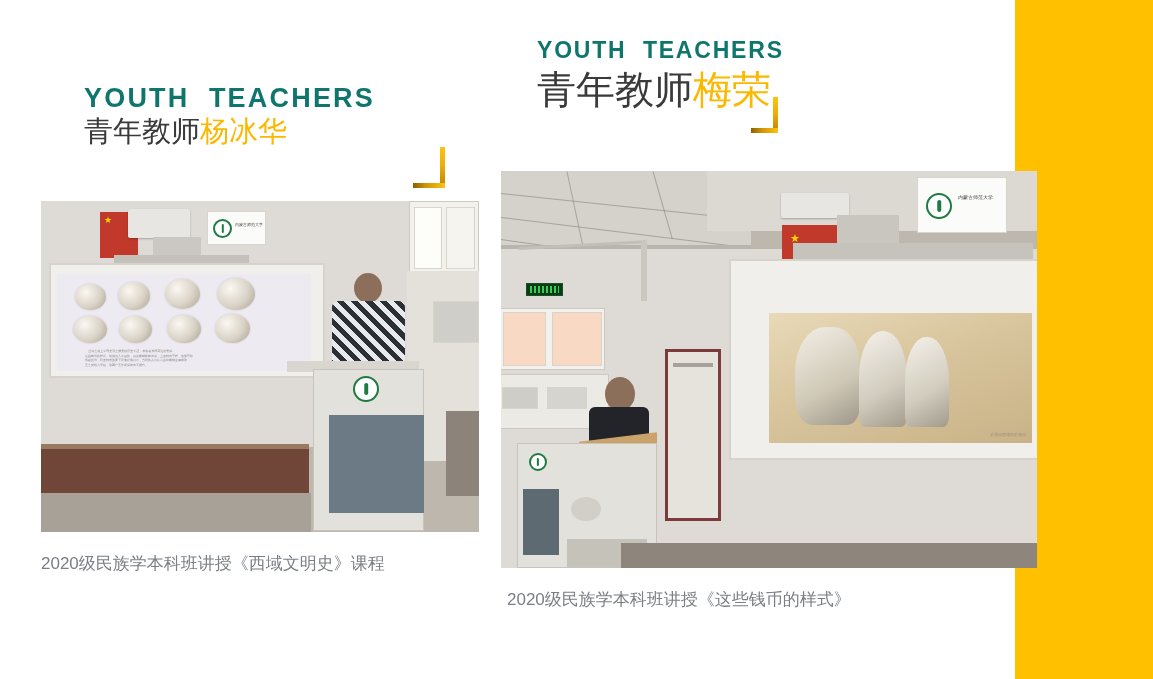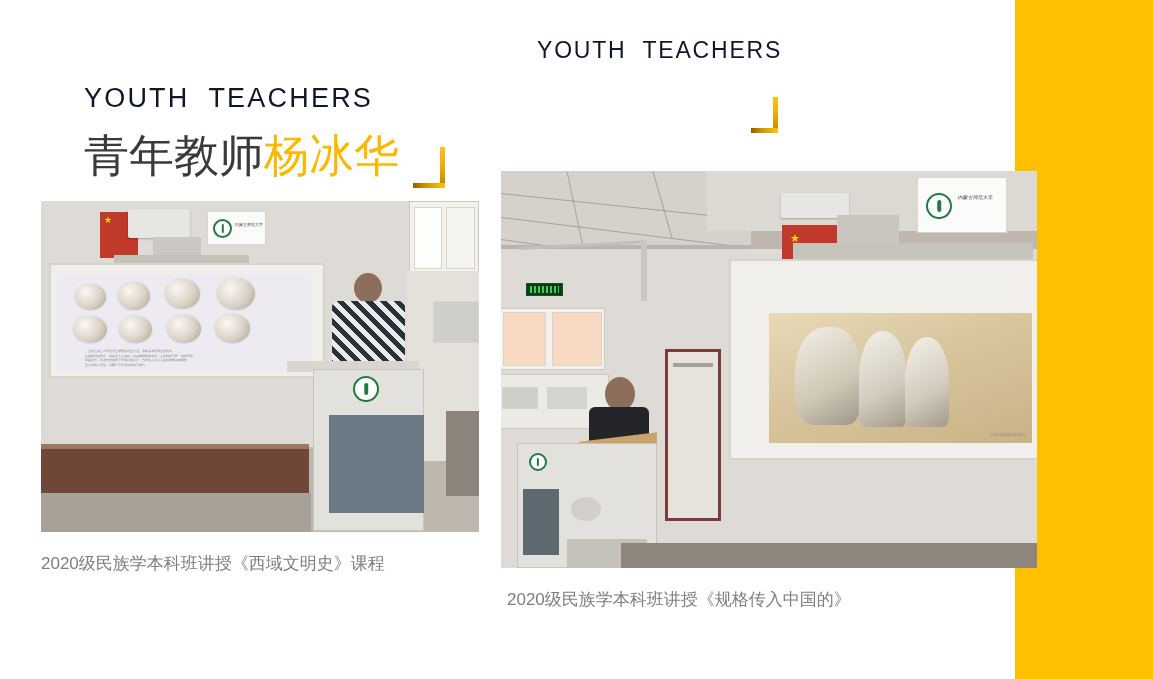--- a/index.html
+++ b/index.html
@@ -27,23 +27,23 @@
     width: 138px;
     height: 679px;
     background: #ffc000;
     z-index: 1;
   }
 
   
   .title-block { position: absolute; z-index: 3; }
 
   .eyebrow {
-    color: #0f172a;
+    color: #0f766e;
     font-size: 27px;
-    font-weight: 400;
+    font-weight: 700;
     letter-spacing: 2.2px;
     white-space: pre;
     line-height: 1.05;
   }
 
   .headline {
     white-space: nowrap;
     line-height: 1.05;
     font-weight: 400;
   }
@@ -168,31 +168,34 @@
 </style>
 </head>
 <body>
 
 <div id="slide">
 
   <div class="yellow-bar"></div>
 
   <div class="title-block" style="left:84px; top:84px;">
     <div class="eyebrow">YOUTH  TEACHERS</div>
-    <div class="headline" style="font-size:45px; margin-top:20px;">
+    <div class="headline" style="font-size:29px; margin-top:4px;">
       <span class="role">青年教师</span><span class="name">杨冰华</span>
     </div>
   </div>
   <div class="bracket" style="left:413px; top:147px; width:32px; height:41px;">
     <span class="v"></span>
     <span class="h"></span>
   </div>
 
   <div class="title-block" style="left:537px; top:38px;">
     <div class="eyebrow" style="font-size:23px; letter-spacing:1.8px;">YOUTH  TEACHERS</div>
+    <div class="headline" style="font-size:39px; margin-top:8px;">
+      <span class="role">青年教师</span><span class="name">梅荣</span>
+    </div>
   </div>
   <div class="bracket" style="left:751px; top:97px; width:27px; height:36px;">
     <span class="v"></span>
     <span class="h"></span>
   </div>
 
   <div class="photo" style="left:41px; top:201px; width:438px; height:331px;">
     <div class="scene">
 
       <div class="wall" style="left:0; top:0; right:0; height:246px;"></div>
@@ -310,16 +313,16 @@
 
       <div class="wall-low" style="left:120px; top:372px; right:0; height:25px; background:#8e867c;"></div>
     </div>
   </div>
 
   <div class="caption" style="left:41px; top:552px; width:420px;">
     <span class="ln">2020级民族学本科班讲授《西域文明史》课程</span>
   </div>
 
   <div class="caption" style="left:507px; top:588px; width:560px;">
-    <span class="ln">2020级民族学本科班讲授《规格传入中国的》</span>
+    <span class="ln">2020级民族学本科班讲授《这些钱币的样式》</span>
   </div>
 
 </div>
 
 </body></html>

